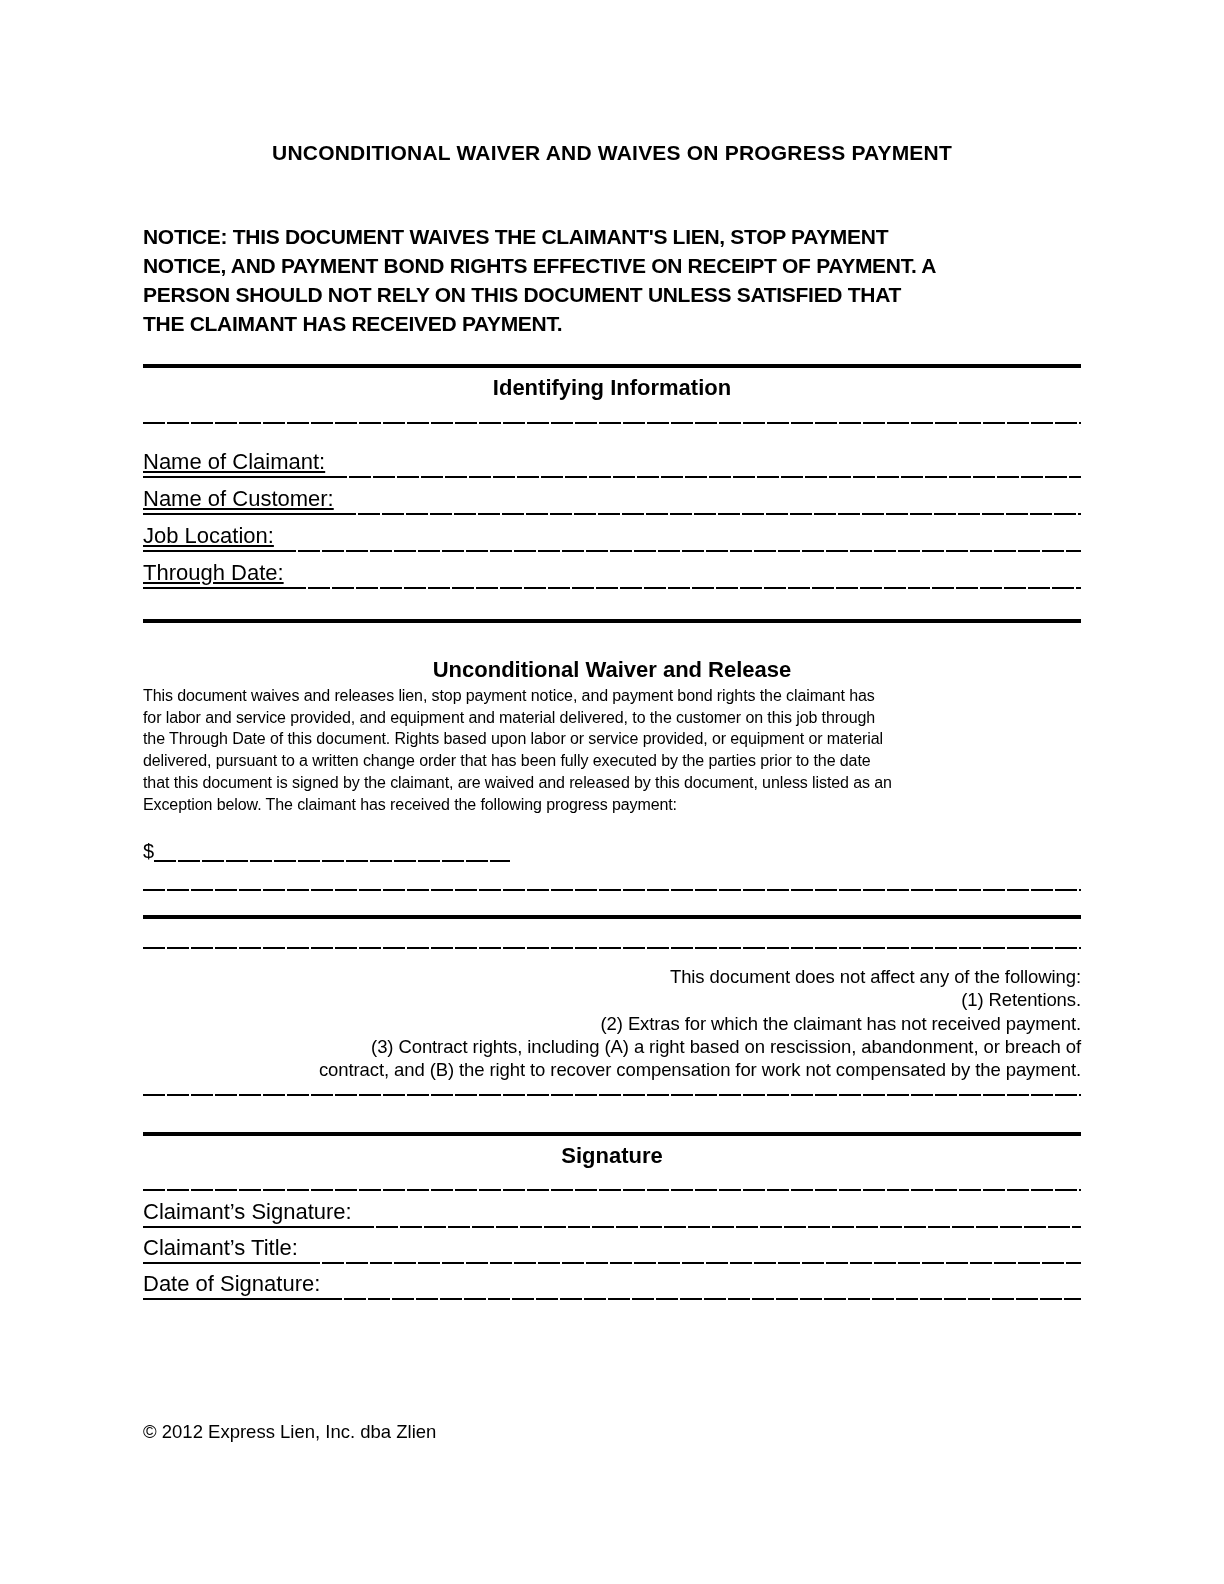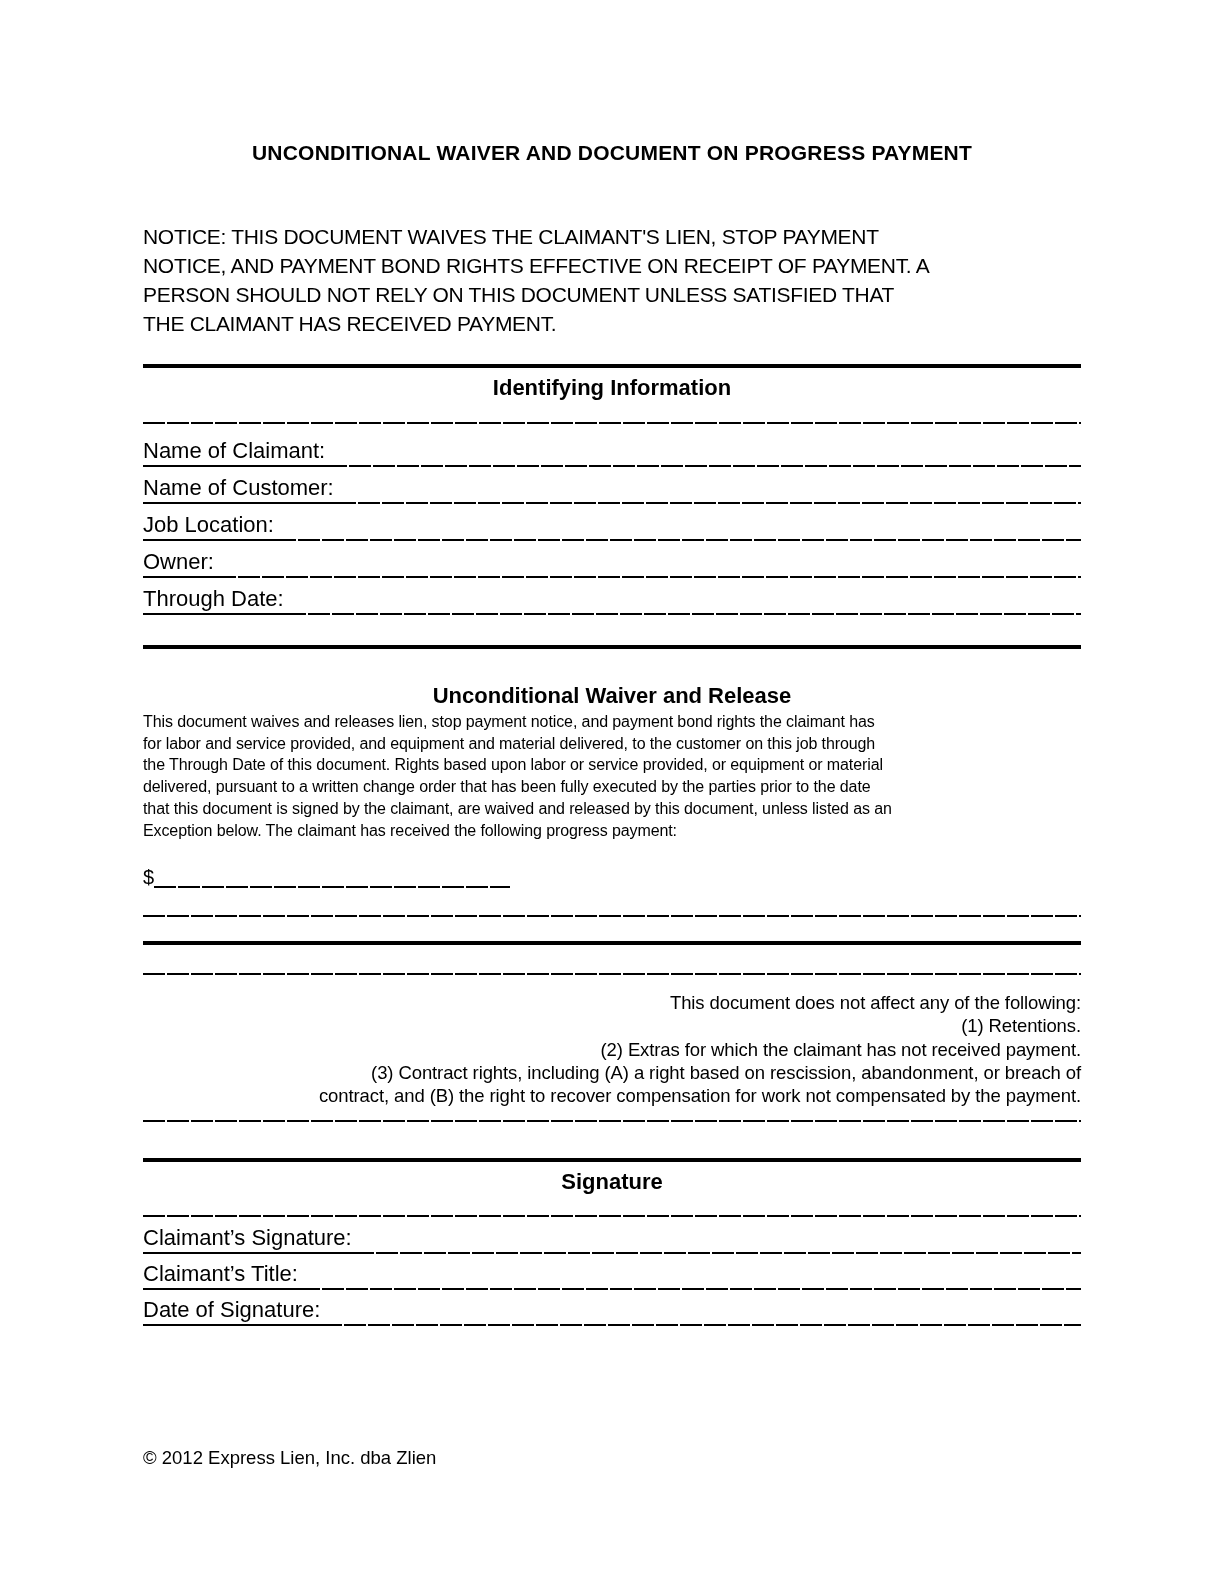--- a/index.html
+++ b/index.html
@@ -12,21 +12,21 @@
   .page {
     width: 1224px; height: 1584px;
     padding: 140px 143px 0 143px;
   }
   .doc-title {
     font-size: 21px; font-weight: bold; text-align: center;
     letter-spacing: 0.2px; line-height: 26px;
   }
   .notice {
     margin-top: 56px;
-    font-size: 21px; font-weight: normal; line-height: 29px;
+    font-size: 21px; font-weight: bold; line-height: 29px;
     letter-spacing: -0.3px;
     white-space: pre-line;
   }
   .rule-thick { height: 4px; background: #000; }
   .rule-thin {
     height: 2px;
     background: repeating-linear-gradient(to right, #000 0px 22px, transparent 22px 24px);
   }
   .section-header {
     font-size: 22px; font-weight: bold; text-align: center; line-height: 26px;
@@ -56,42 +56,42 @@
   }
   .exceptions-text { font-size: 18.5px; line-height: 23.2px; letter-spacing: -0.1px; white-space: pre-line; text-align: right; }
   .footer {
     margin-top: 120px; font-size: 18.5px; line-height: 24px;
   }
 
   
   .r-ident-top    { margin-top: 26px; }
   .h-ident        { margin-top: 7px; }
   .r-ident-bottom { margin-top: 21px; }
-  .rows-ident     { margin-top: 6px; }
+  .rows-ident     { margin-top: 17px; text-decoration: underline; }
   .r-waiver-top   { margin-top: 30px; }
   .h-waiver       { margin-top: 34px; }
   .waiver-body    { margin-top: 2px; }
   .r-amount-under { margin-top: 26px; }
   .r-exc-top      { margin-top: 24px; }
   .h-exc          { margin-top: 13px; }
   .r-exc-under    { margin-top: 28px; }
   .exc-body       { margin-top: 16px; }
   .r-exc-close    { margin-top: 13px; }
   .r-sig-top      { margin-top: 36px; }
   .h-sig          { margin-top: 7px; }
   .r-sig-under    { margin-top: 20px; }
   .rows-sig       { margin-top: 1px; }
   .sig-row        { height: 36px; }
 </style>
 </head>
 <body>
 
 <div class="page">
 
-  <div class="doc-title">UNCONDITIONAL WAIVER AND DOCUMENT ON PROGRESS PAYMENT</div>
+  <div class="doc-title">UNCONDITIONAL WAIVER AND WAIVES ON PROGRESS PAYMENT</div>
 
   <div class="notice">NOTICE: THIS DOCUMENT WAIVES THE CLAIMANT'S LIEN, STOP PAYMENT
 NOTICE, AND PAYMENT BOND RIGHTS EFFECTIVE ON RECEIPT OF PAYMENT. A
 PERSON SHOULD NOT RELY ON THIS DOCUMENT UNLESS SATISFIED THAT
 THE CLAIMANT HAS RECEIVED PAYMENT.</div>
 
   <div class="rule-thick r-ident-top"></div>
 
   <div class="section-header h-ident">Identifying Information</div>
 
@@ -101,24 +101,20 @@
     <div class="field-row">
       <span class="field-label">Name of Claimant:</span>
       <span class="field-fill"></span>
     </div>
     <div class="field-row">
       <span class="field-label">Name of Customer:</span>
       <span class="field-fill"></span>
     </div>
     <div class="field-row">
       <span class="field-label">Job Location:</span>
-      <span class="field-fill"></span>
-    </div>
-    <div class="field-row">
-      <span class="field-label">Owner:</span>
       <span class="field-fill"></span>
     </div>
     <div class="field-row">
       <span class="field-label">Through Date:</span>
       <span class="field-fill"></span>
     </div>
   </div>
 
   <div class="rule-thick r-waiver-top"></div>
 

